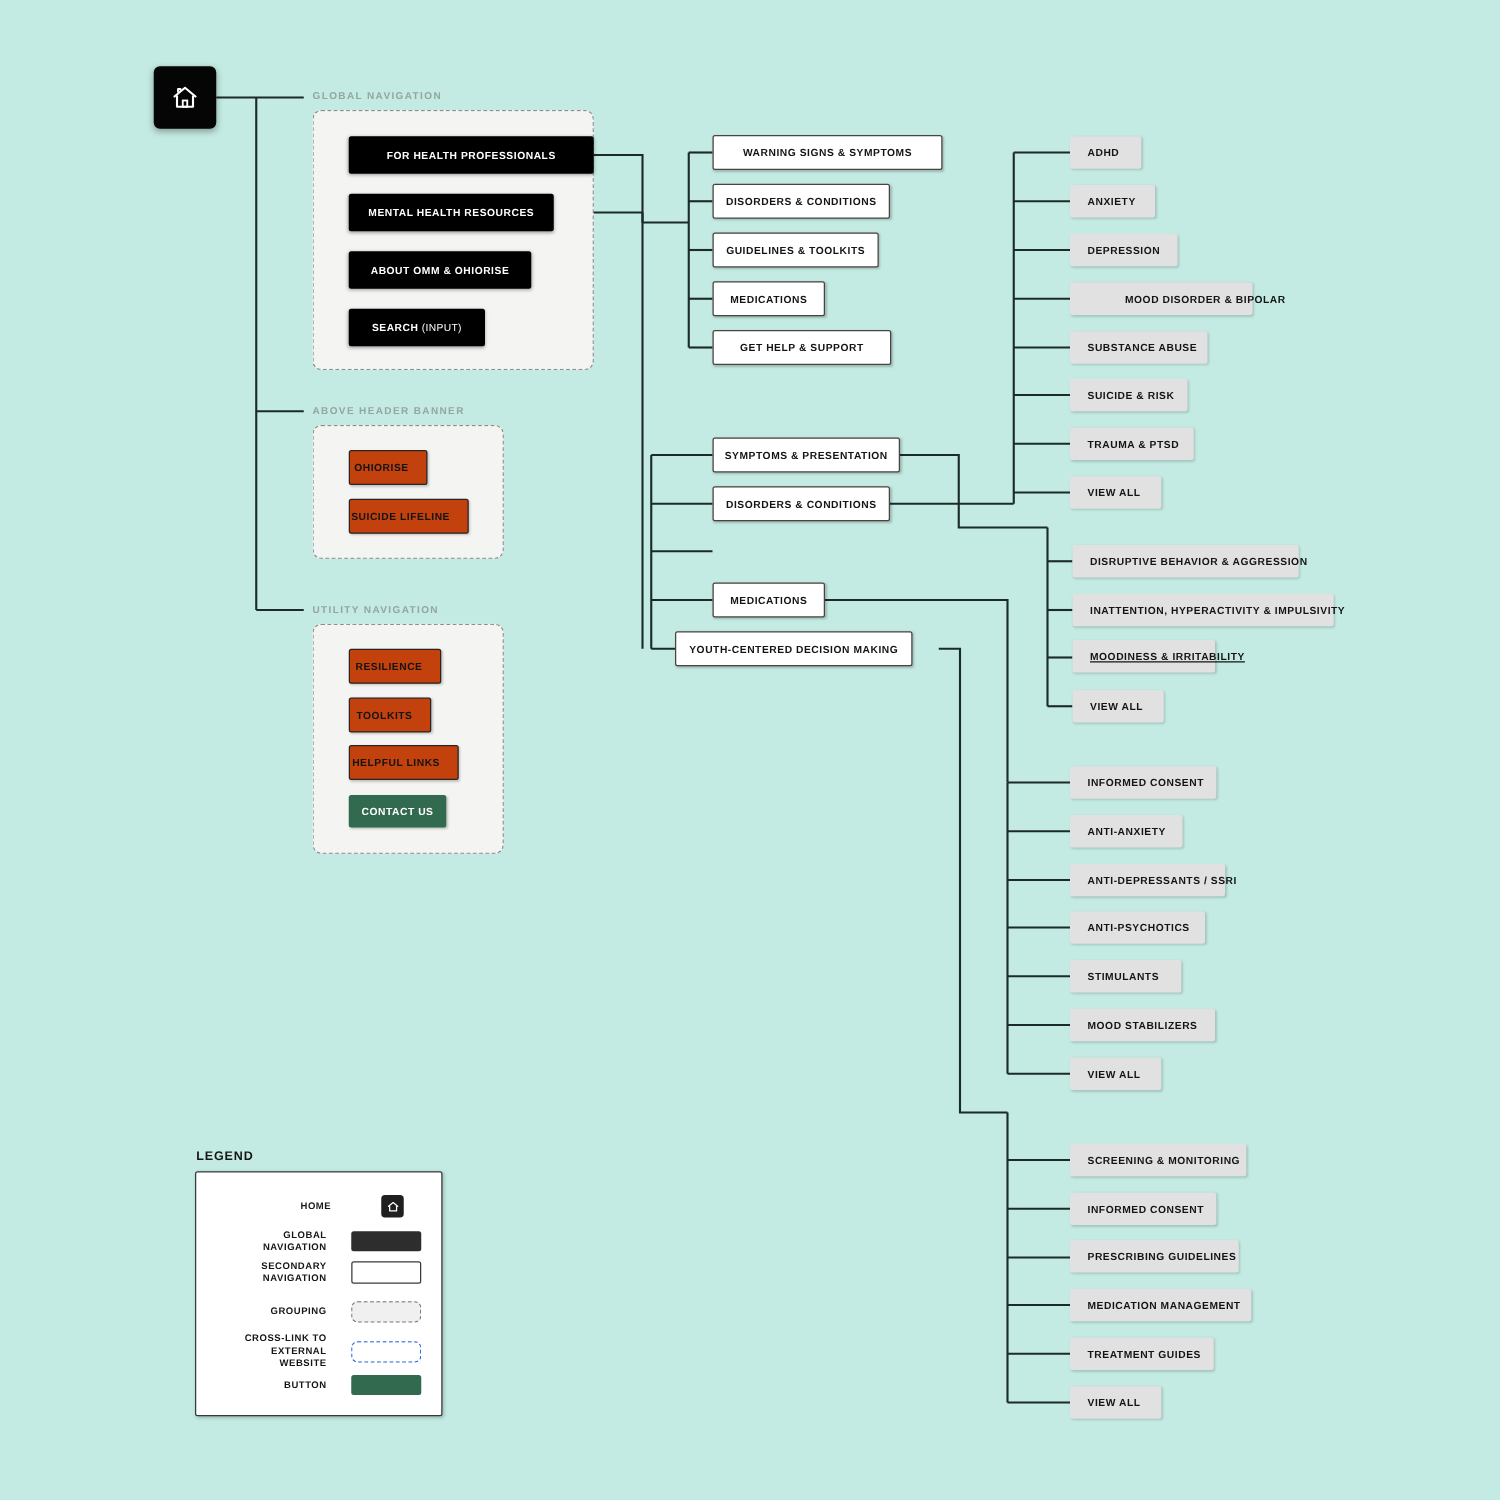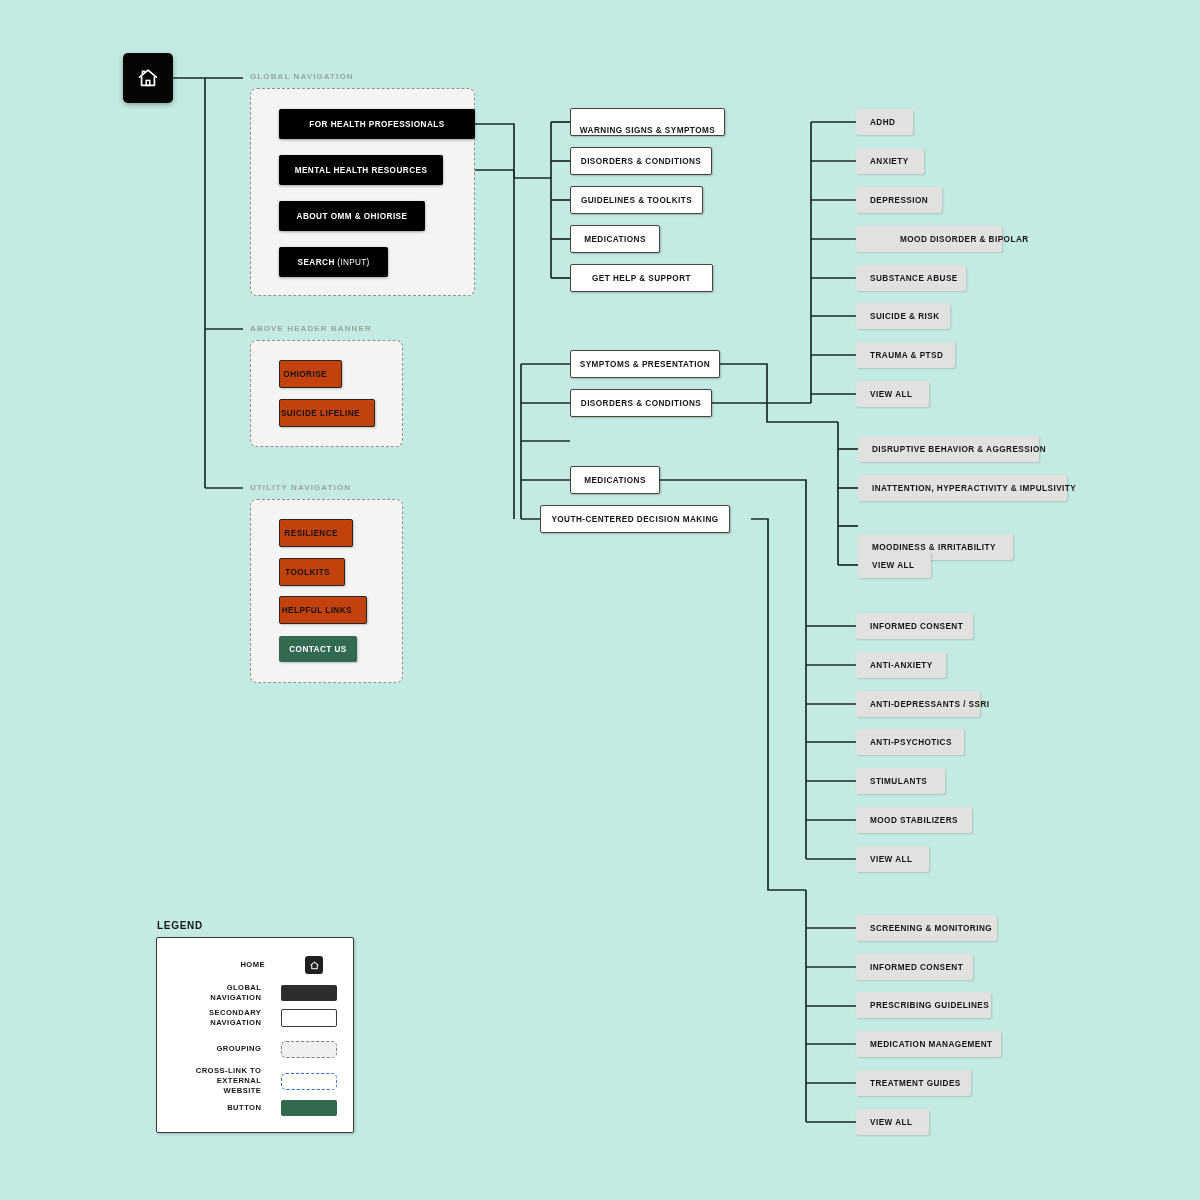--- a/index.html
+++ b/index.html
@@ -222,21 +222,21 @@
   <div class="node outline" style="left:279px; top:558px; width:66px;">
     <span>TOOLKITS</span>
   </div>
   <div class="node outline" style="left:279px; top:596px; width:88px;">
     <span>HELPFUL LINKS</span>
   </div>
   <div class="node cta" style="left:279px; top:636px; width:78px;">
     <span>CONTACT US</span>
   </div>
 
-  <div class="node secondary" style="left:570px; top:108px; width:155px;align-items:flex-end;">
+  <div class="node secondary" style="left:570px; top:108px; width:184px;">
     <span>WARNING SIGNS &amp; SYMPTOMS</span>
   </div>
   <div class="node secondary" style="left:570px; top:147px; width:142px;">
     <span>DISORDERS &amp; CONDITIONS</span>
   </div>
   <div class="node secondary" style="left:570px; top:186px; width:133px;">
     <span>GUIDELINES &amp; TOOLKITS</span>
   </div>
   <div class="node secondary" style="left:570px; top:225px; width:90px;">
     <span>MEDICATIONS</span>
@@ -282,21 +282,21 @@
   <div class="node tertiary" style="left:856px; top:381px; width:73px;">
     <span>VIEW ALL</span>
   </div>
 
   <div class="node tertiary" style="left:858px; top:436px; width:181px;">
     <span>DISRUPTIVE BEHAVIOR &amp; AGGRESSION</span>
   </div>
   <div class="node tertiary" style="left:858px; top:475px; width:209px;">
     <span>INATTENTION, HYPERACTIVITY &amp; IMPULSIVITY</span>
   </div>
-  <div class="node tertiary" style="left:858px; top:534px; width:155px;">
+  <div class="node tertiary" style="left:858px; top:512px; width:114px;text-decoration:underline;">
     <span>MOODINESS &amp; IRRITABILITY</span>
   </div>
   <div class="node tertiary" style="left:858px; top:552px; width:73px;">
     <span>VIEW ALL</span>
   </div>
 
   <div class="node tertiary" style="left:856px; top:613px; width:117px;">
     <span>INFORMED CONSENT</span>
   </div>
   <div class="node tertiary" style="left:856px; top:652px; width:90px;">

